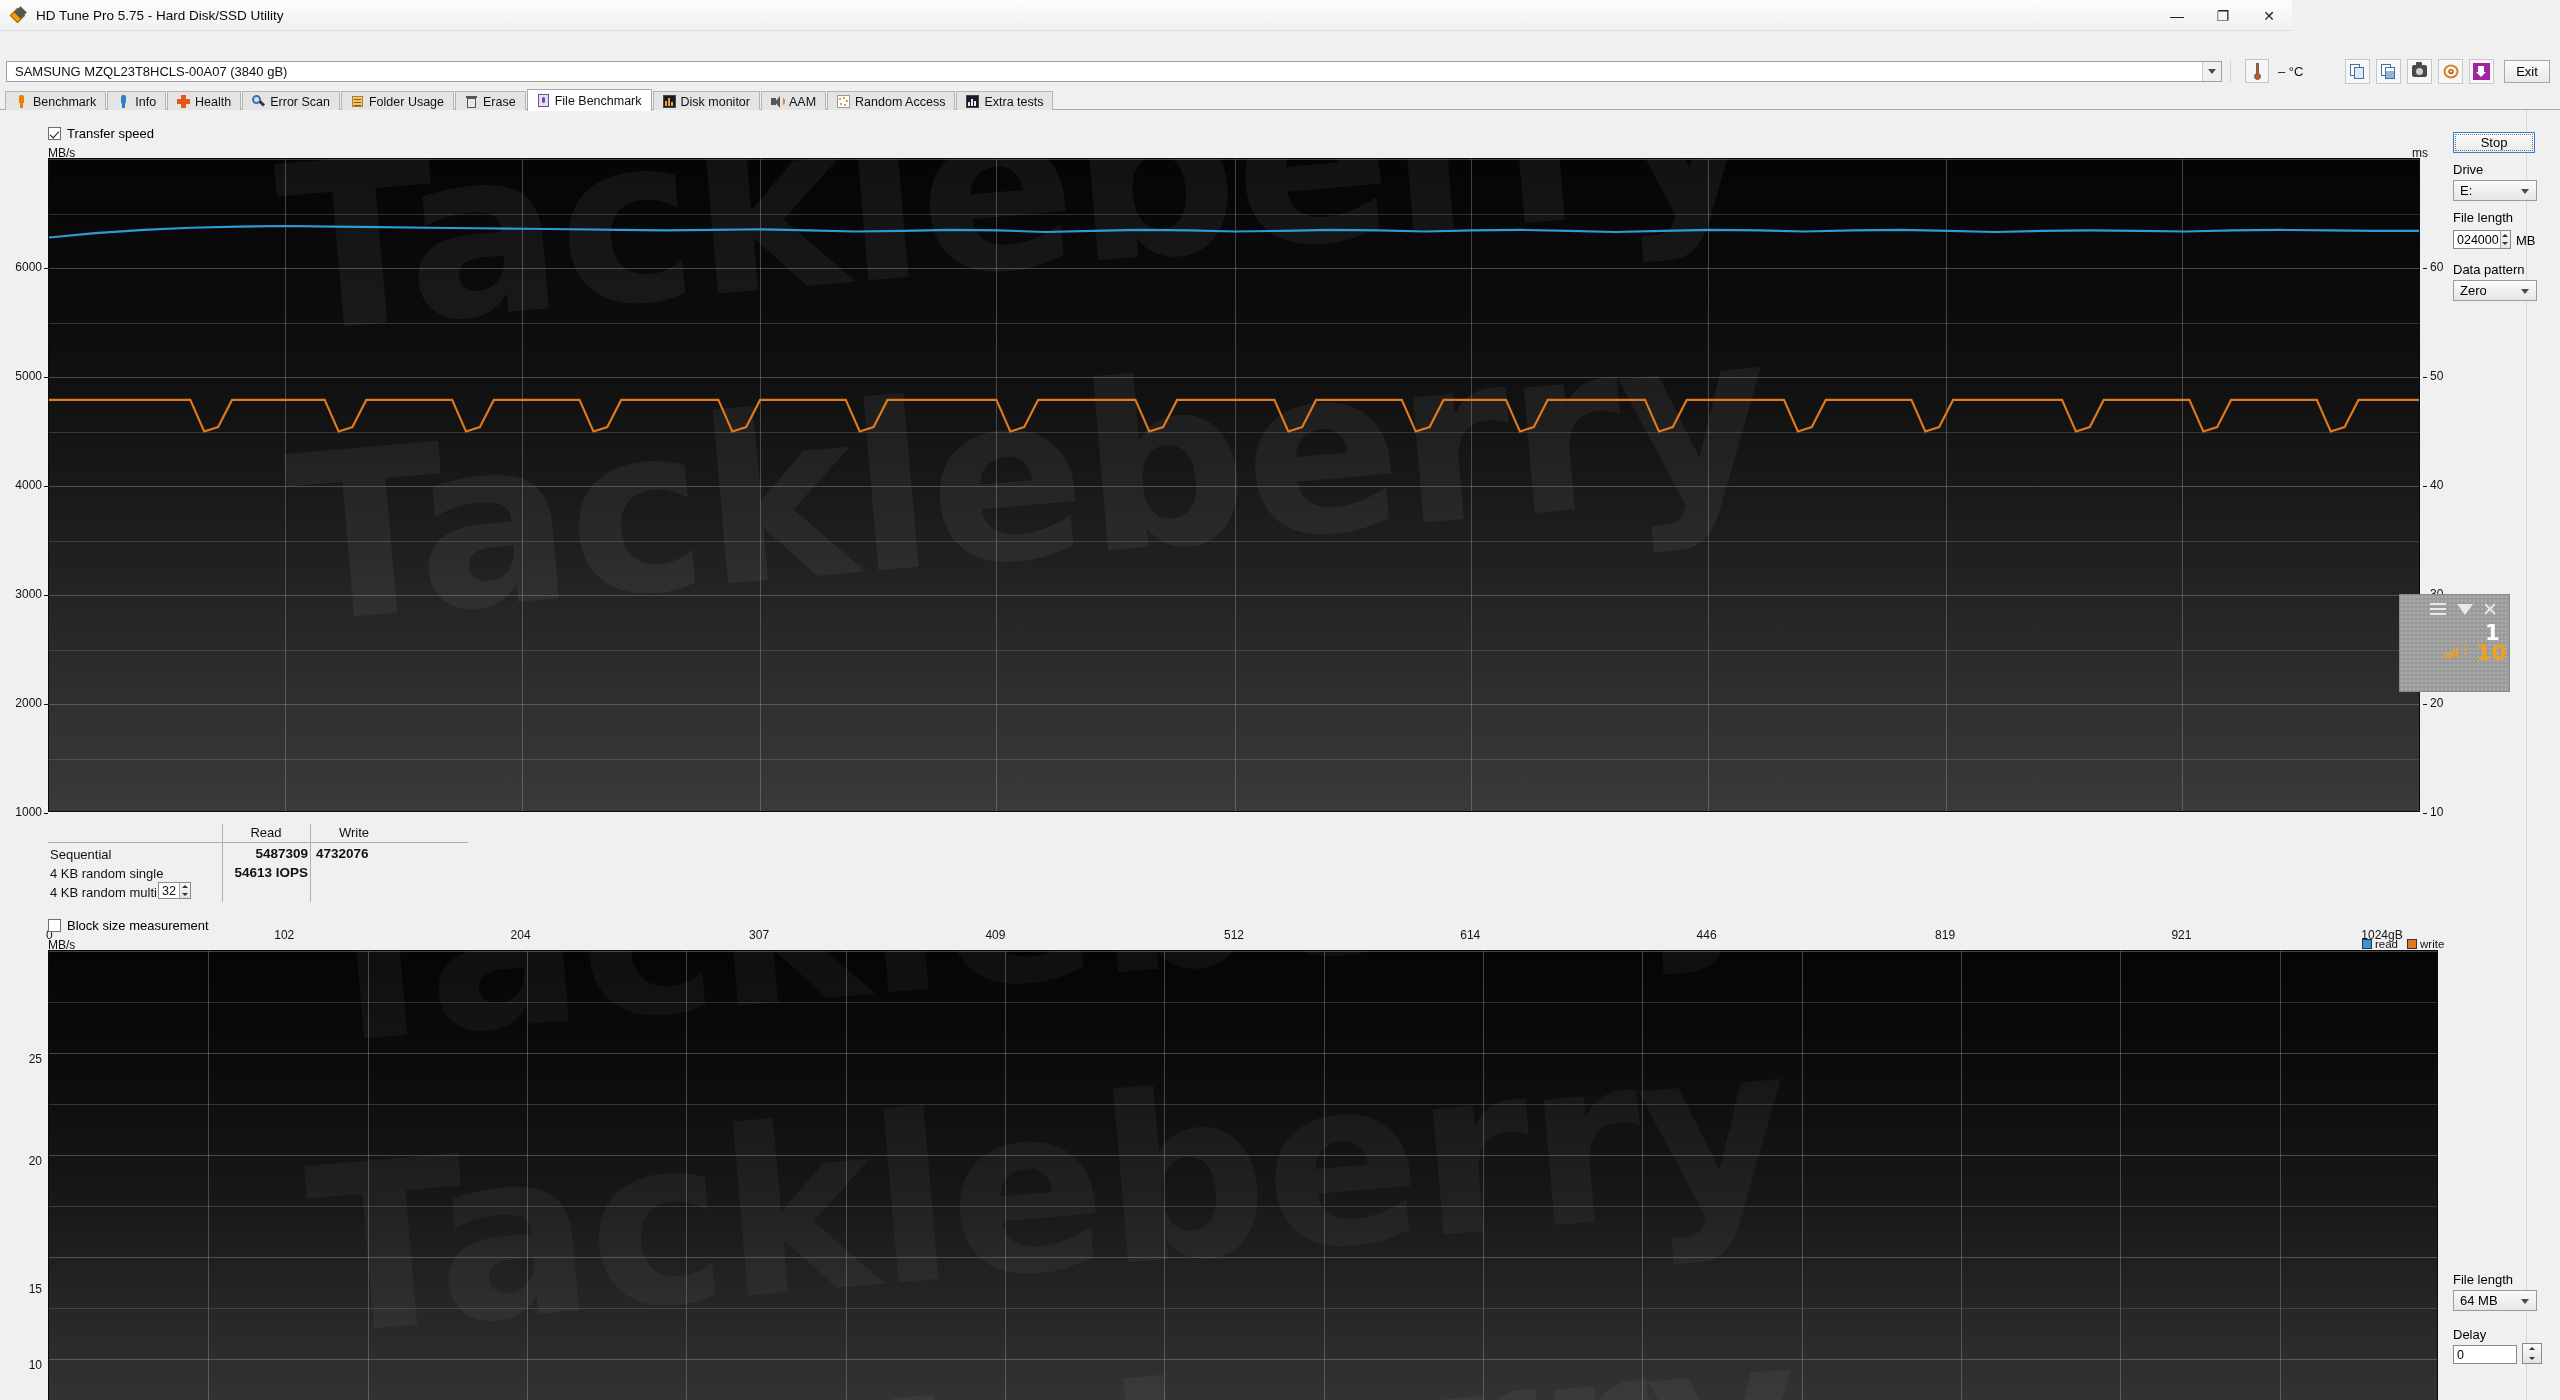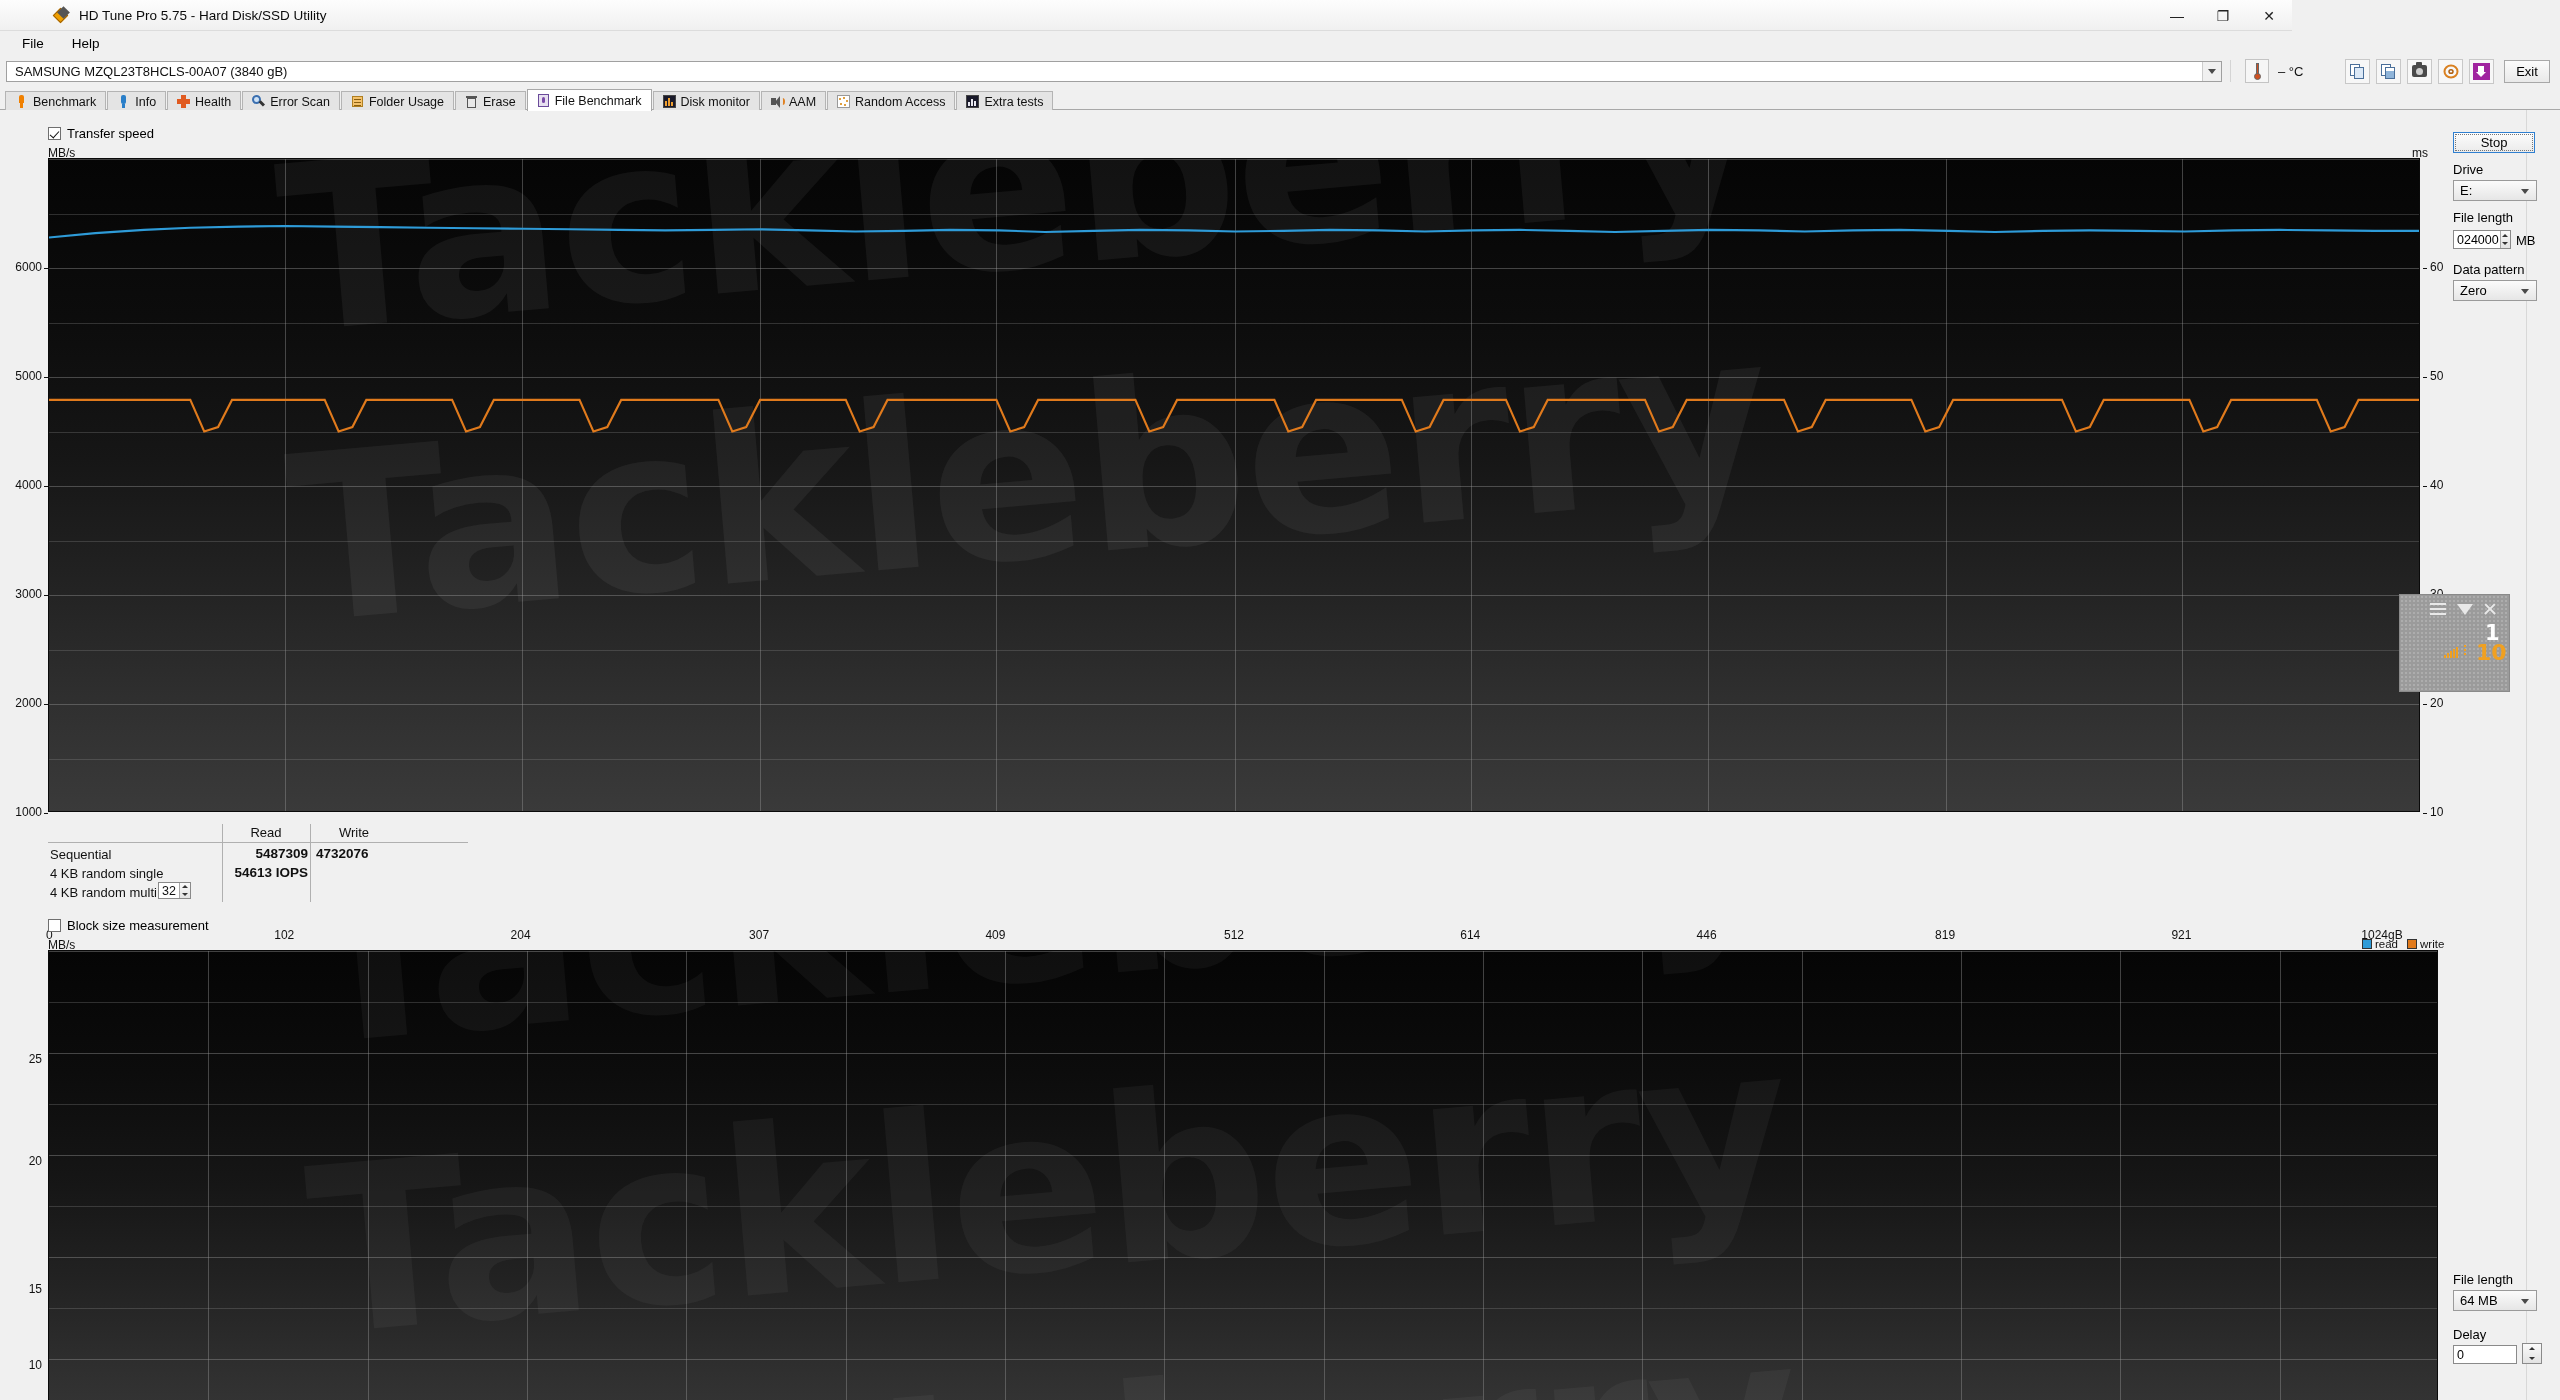--- a/index.html
+++ b/index.html
@@ -13,21 +13,21 @@
     overflow:hidden;
     -webkit-font-smoothing:antialiased;
   }
   .app { position:relative; width:2560px; height:1400px; background:#f0f0f0; }
 
   
   .titlebar{
     position:absolute; left:0; top:0; width:2292px; height:31px;
     background:linear-gradient(#fdfdfd,#f0f0f0);
     border-bottom:1px solid #dcdcdc;
-    display:flex; align-items:center;padding-left:43px;
+    display:flex; align-items:center;
   }
   .title-icon{ margin-left:10px; width:18px; height:18px; position:relative; }
   .title-icon .d1{
     position:absolute; left:2px; top:4px; width:11px; height:11px;
     background:#f0a000; transform:rotate(45deg); border:1px solid #a06000;
   }
   .title-icon .d2{
     position:absolute; left:6px; top:2px; width:9px; height:9px;
     background:#555; transform:rotate(45deg);
   }
@@ -244,24 +244,20 @@
         <div class="d2"></div>
       </div>
     <div class="title-text">HD Tune Pro 5.75 - Hard Disk/SSD Utility</div>
     <div class="win-btns">
       <div class="win-btn">—</div>
       <div class="win-btn">❐</div>
       <div class="win-btn close">✕</div>
     </div>
   </div>
 
-  <div class="menubar">
-    <div class="menu-item"><span>File</span></div>
-    <div class="menu-item"><span>Help</span></div>
-  </div>
 
   <div class="drivebar">
     <div class="drive-combo">
       <span class="val">SAMSUNG MZQL23T8HCLS-00A07 (3840 gB)</span>
       <span class="combo-arrow">
           <span class="chev"></span>
         </span>
     </div>
     <div class="sep-v"></div>
     <div class="temp-box">

